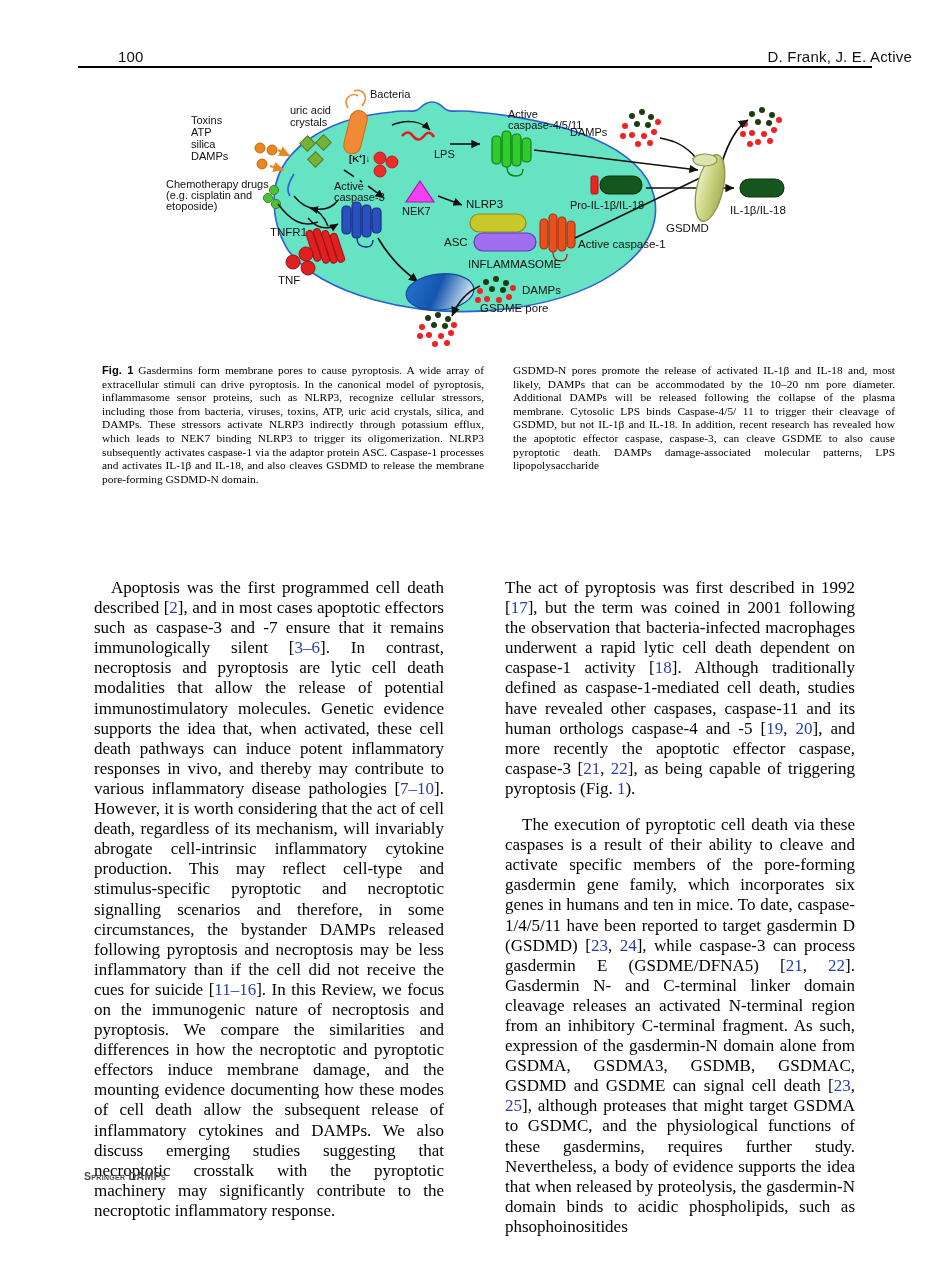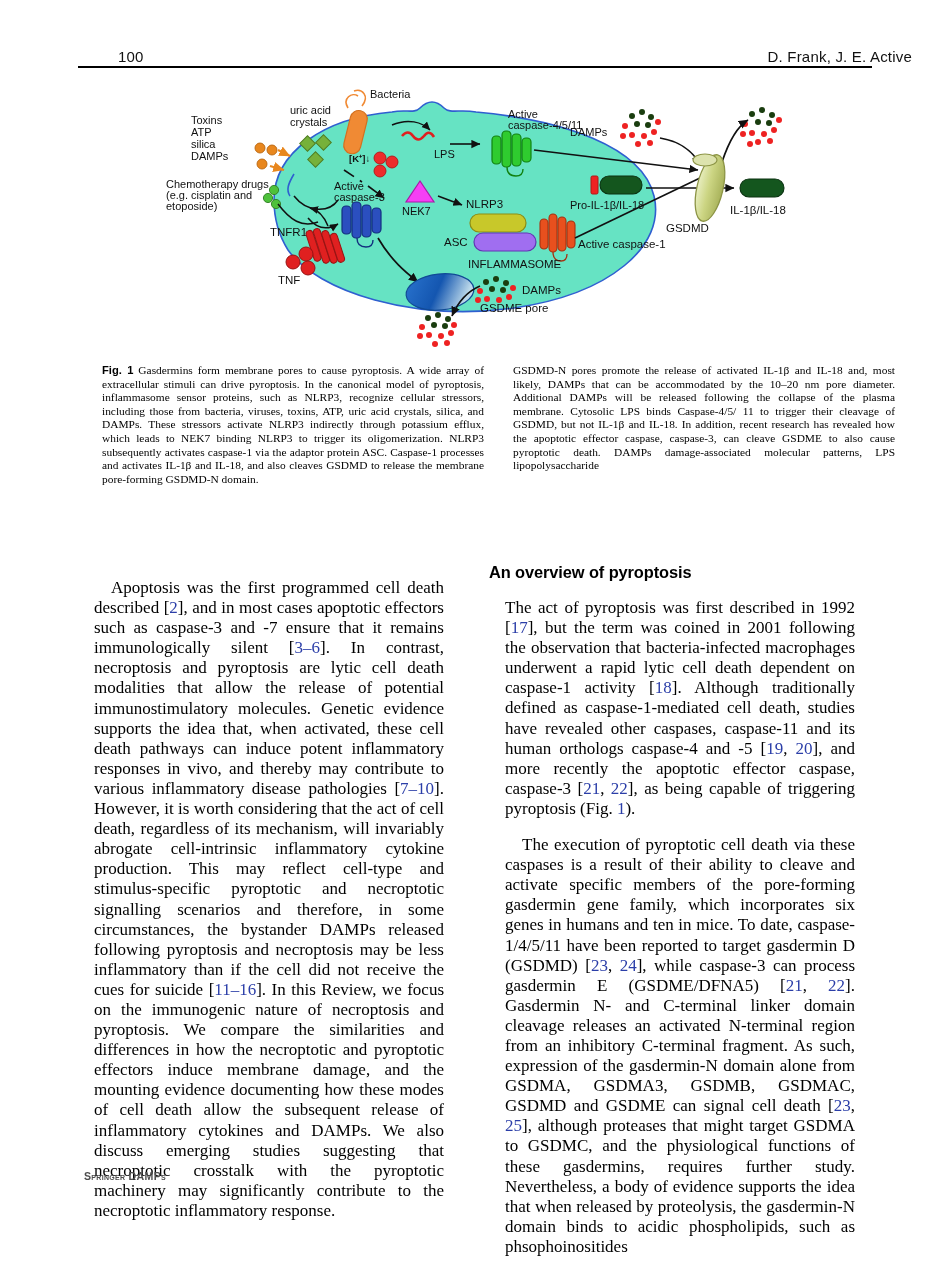--- a/index.html
+++ b/index.html
@@ -350,21 +350,20 @@
     <div class="col">
       <p>GSDMD-N pores promote the release of activated IL-1β and IL-18 and, most likely, DAMPs that can be accommodated by the 10–20 nm pore diameter. Additional DAMPs will be released following the collapse of the plasma membrane. Cytosolic LPS binds Caspase-4/5/ 11 to trigger their cleavage of GSDMD, but not IL-1β and IL-18. In addition, recent research has revealed how the apoptotic effector caspase, caspase-3, can cleave GSDME to also cause pyroptotic death. DAMPs damage-associated molecular patterns, LPS lipopolysaccharide</p>
     </div>
   </div>
 
   <div class="body-cols">
     <div class="col">
       <p class="indent">Apoptosis was the first programmed cell death described [<span class="cite">2</span>], and in most cases apoptotic effectors such as caspase-3 and -7 ensure that it remains immunologically silent [<span class="cite">3–6</span>]. In contrast, necroptosis and pyroptosis are lytic cell death modalities that allow the release of potential immunostimulatory molecules. Genetic evidence supports the idea that, when activated, these cell death pathways can induce potent inflammatory responses in vivo, and thereby may contribute to various inflammatory disease pathologies [<span class="cite">7–10</span>]. However, it is worth considering that the act of cell death, regardless of its mechanism, will invariably abrogate cell-intrinsic inflammatory cytokine production. This may reflect cell-type and stimulus-specific pyroptotic and necroptotic signalling scenarios and therefore, in some circumstances, the bystander DAMPs released following pyroptosis and necroptosis may be less inflammatory than if the cell did not receive the cues for suicide [<span class="cite">11–16</span>]. In this Review, we focus on the immunogenic nature of necroptosis and pyroptosis. We compare the similarities and differences in how the necroptotic and pyroptotic effectors induce membrane damage, and the mounting evidence documenting how these modes of cell death allow the subsequent release of inflammatory cytokines and DAMPs. We also discuss emerging studies suggesting that necroptotic crosstalk with the pyroptotic machinery may significantly contribute to the necroptotic inflammatory response.</p>
     </div>
     <div class="col">
-      <h2 class="sec-head">An overview of pyroptosis</h2>
       <p>The act of pyroptosis was first described in 1992 [<span class="cite">17</span>], but the term was coined in 2001 following the observation that bacteria-infected macrophages underwent a rapid lytic cell death dependent on caspase-1 activity [<span class="cite">18</span>]. Although traditionally defined as caspase-1-mediated cell death, studies have revealed other caspases, caspase-11 and its human orthologs caspase-4 and -5 [<span class="cite">19</span>, <span class="cite">20</span>], and more recently the apoptotic effector caspase, caspase-3 [<span class="cite">21</span>, <span class="cite">22</span>], as being capable of triggering pyroptosis (Fig. <span class="cite">1</span>).</p>
       <p class="indent">The execution of pyroptotic cell death via these caspases is a result of their ability to cleave and activate specific members of the pore-forming gasdermin gene family, which incorporates six genes in humans and ten in mice. To date, caspase-1/4/5/11 have been reported to target gasdermin D (GSDMD) [<span class="cite">23</span>, <span class="cite">24</span>], while caspase-3 can process gasdermin E (GSDME/DFNA5) [<span class="cite">21</span>, <span class="cite">22</span>]. Gasdermin N- and C-terminal linker domain cleavage releases an activated N-terminal region from an inhibitory C-terminal fragment. As such, expression of the gasdermin-N domain alone from GSDMA, GSDMA3, GSDMB, GSDMAC, GSDMD and GSDME can signal cell death [<span class="cite">23</span>, <span class="cite">25</span>], although proteases that might target GSDMA to GSDMC, and the physiological functions of these gasdermins, requires further study. Nevertheless, a body of evidence supports the idea that when released by proteolysis, the gasdermin-N domain binds to acidic phospholipids, such as phsophoinositides</p>
     </div>
   </div>
 
   <div class="footer-logo">Springer DAMPs</div>
 
 </div>
 
 </body></html>

